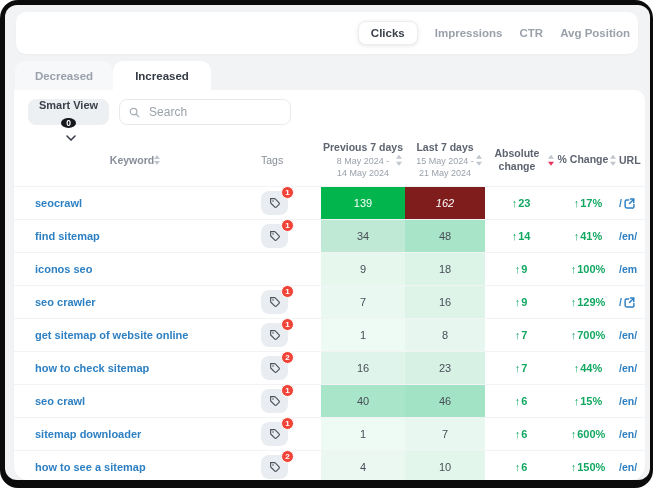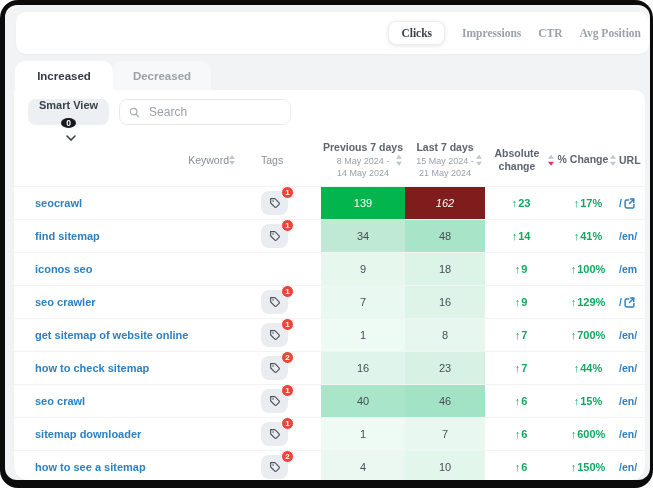--- a/index.html
+++ b/index.html
@@ -1,21 +1,21 @@
 <!DOCTYPE html>
 <html><head>
 <meta charset="utf-8">
 <style>
   html,body{margin:0;padding:0;background:#ffffff;}
   body{width:653px;height:488px;position:relative;font-family:"Liberation Sans",sans-serif;overflow:hidden;}
   .frame{position:absolute;inset:0;background:#0b0b0c;border-radius:18px;}
   .page{position:absolute;left:5px;top:5px;right:3px;bottom:8px;background:#f2f3f5;border-radius:12px;overflow:hidden;}
 
   
-  .topbar{position:absolute;left:11px;top:7px;right:1px;height:42px;background:#ffffff;border-radius:10px;box-shadow:0 1px 2px rgba(20,20,30,.03);font-family:Liberation Serif, serif;}
+  .topbar{position:absolute;left:11px;top:7px;right:12px;height:42px;background:#ffffff;border-radius:10px;box-shadow:0 1px 2px rgba(20,20,30,.03);}
   .segmented{position:absolute;right:8px;top:0;height:100%;display:flex;align-items:center;gap:17px;}
   .seg-item{font-size:11.5px;font-weight:600;color:#9aa1ab;white-space:nowrap;cursor:pointer;}
   .seg-item.active{background:#fff;border:1px solid #ededee;box-shadow:0 1px 4px rgba(0,0,0,.10);border-radius:8px;padding:5px 12px;color:#3b414b;}
 
   
   .tabs{position:absolute;left:10px;top:56px;display:flex;}
   .tab{height:29px;min-width:98px;display:flex;align-items:center;justify-content:center;font-size:11.5px;border-radius:10px 10px 0 0;cursor:pointer;}
   .tab.active{background:#ffffff;color:#33394333;color:#343a44;font-weight:700;}
   .tab.inactive{background:#f7f8f9;color:#9aa1ab;font-weight:600;}
 
@@ -27,21 +27,21 @@
   .sv-badge{width:15px;height:15px;border-radius:50%;background:#17191d;color:#fff;font-size:8.5px;display:flex;align-items:center;justify-content:center;font-weight:700;}
   .sv-chev{margin-left:4px;display:flex;align-items:center;}
   .search{display:flex;align-items:center;gap:7px;width:152px;height:24px;border:1px solid #e7eaed;border-radius:8px;background:#fff;padding:0 9px;}
   .search input{border:none;outline:none;font-size:12px;color:#3b414b;width:100%;font-family:"Liberation Sans",sans-serif;background:transparent;}
   .search input::placeholder{color:#9aa1ab;}
 
   
   .grid{display:grid;grid-template-columns:229px 78px 84px 80px 72px 62px 26px;}
   .thead{height:52px;align-items:center;}
   .th{font-size:10.5px;color:#878e98;position:relative;display:flex;align-items:center;}
-  .th.kw{padding-left:21px;justify-content:flex-end;padding-right:8px;}
+  .th.kw{padding-left:21px;justify-content:center;padding-right:8px;font-weight:bold;}
   .th.tags{padding-left:18px;}
   .th-center{flex-direction:column;justify-content:center;text-align:center;line-height:1.25;}
   .th .title{color:#5d6470;font-weight:600;font-size:10.5px;}
   .th .range{color:#9aa1ab;font-size:9px;margin-top:2px;padding:0 10px;}
   .th .side-sort{position:absolute;right:3px;top:50%;transform:translateY(-50%);}
   .sort{display:inline-flex;flex-direction:column;gap:2.5px;cursor:pointer;}
   .sort .up{width:0;height:0;border-left:3.5px solid transparent;border-right:3.5px solid transparent;border-bottom:4.5px solid #c0c6cd;}
   .sort .down{width:0;height:0;border-left:3.5px solid transparent;border-right:3.5px solid transparent;border-top:4.5px solid #c0c6cd;}
   .sort.desc-active .down{border-top-color:#e8335c;}
 
@@ -65,22 +65,22 @@
     <div class="topbar">
       <div class="segmented">
         <div class="seg-item active">Clicks</div>
         <div class="seg-item">Impressions</div>
         <div class="seg-item">CTR</div>
         <div class="seg-item">Avg Position</div>
       </div>
     </div>
 
     <div class="tabs">
+      <div class="tab inactive">Decreased</div>
       <div class="tab active">Increased</div>
-      <div class="tab inactive">Decreased</div>
     </div>
 
     <div class="card">
 
       <div class="filterbar">
         <div class="smartview">
           <span>Smart View</span>
           <span class="sv-badge">0</span>
           <span class="sv-chev">
             <svg width="10" height="6" viewBox="0 0 10 6" fill="none" stroke="#3b414b" stroke-width="1.6" stroke-linecap="round">

